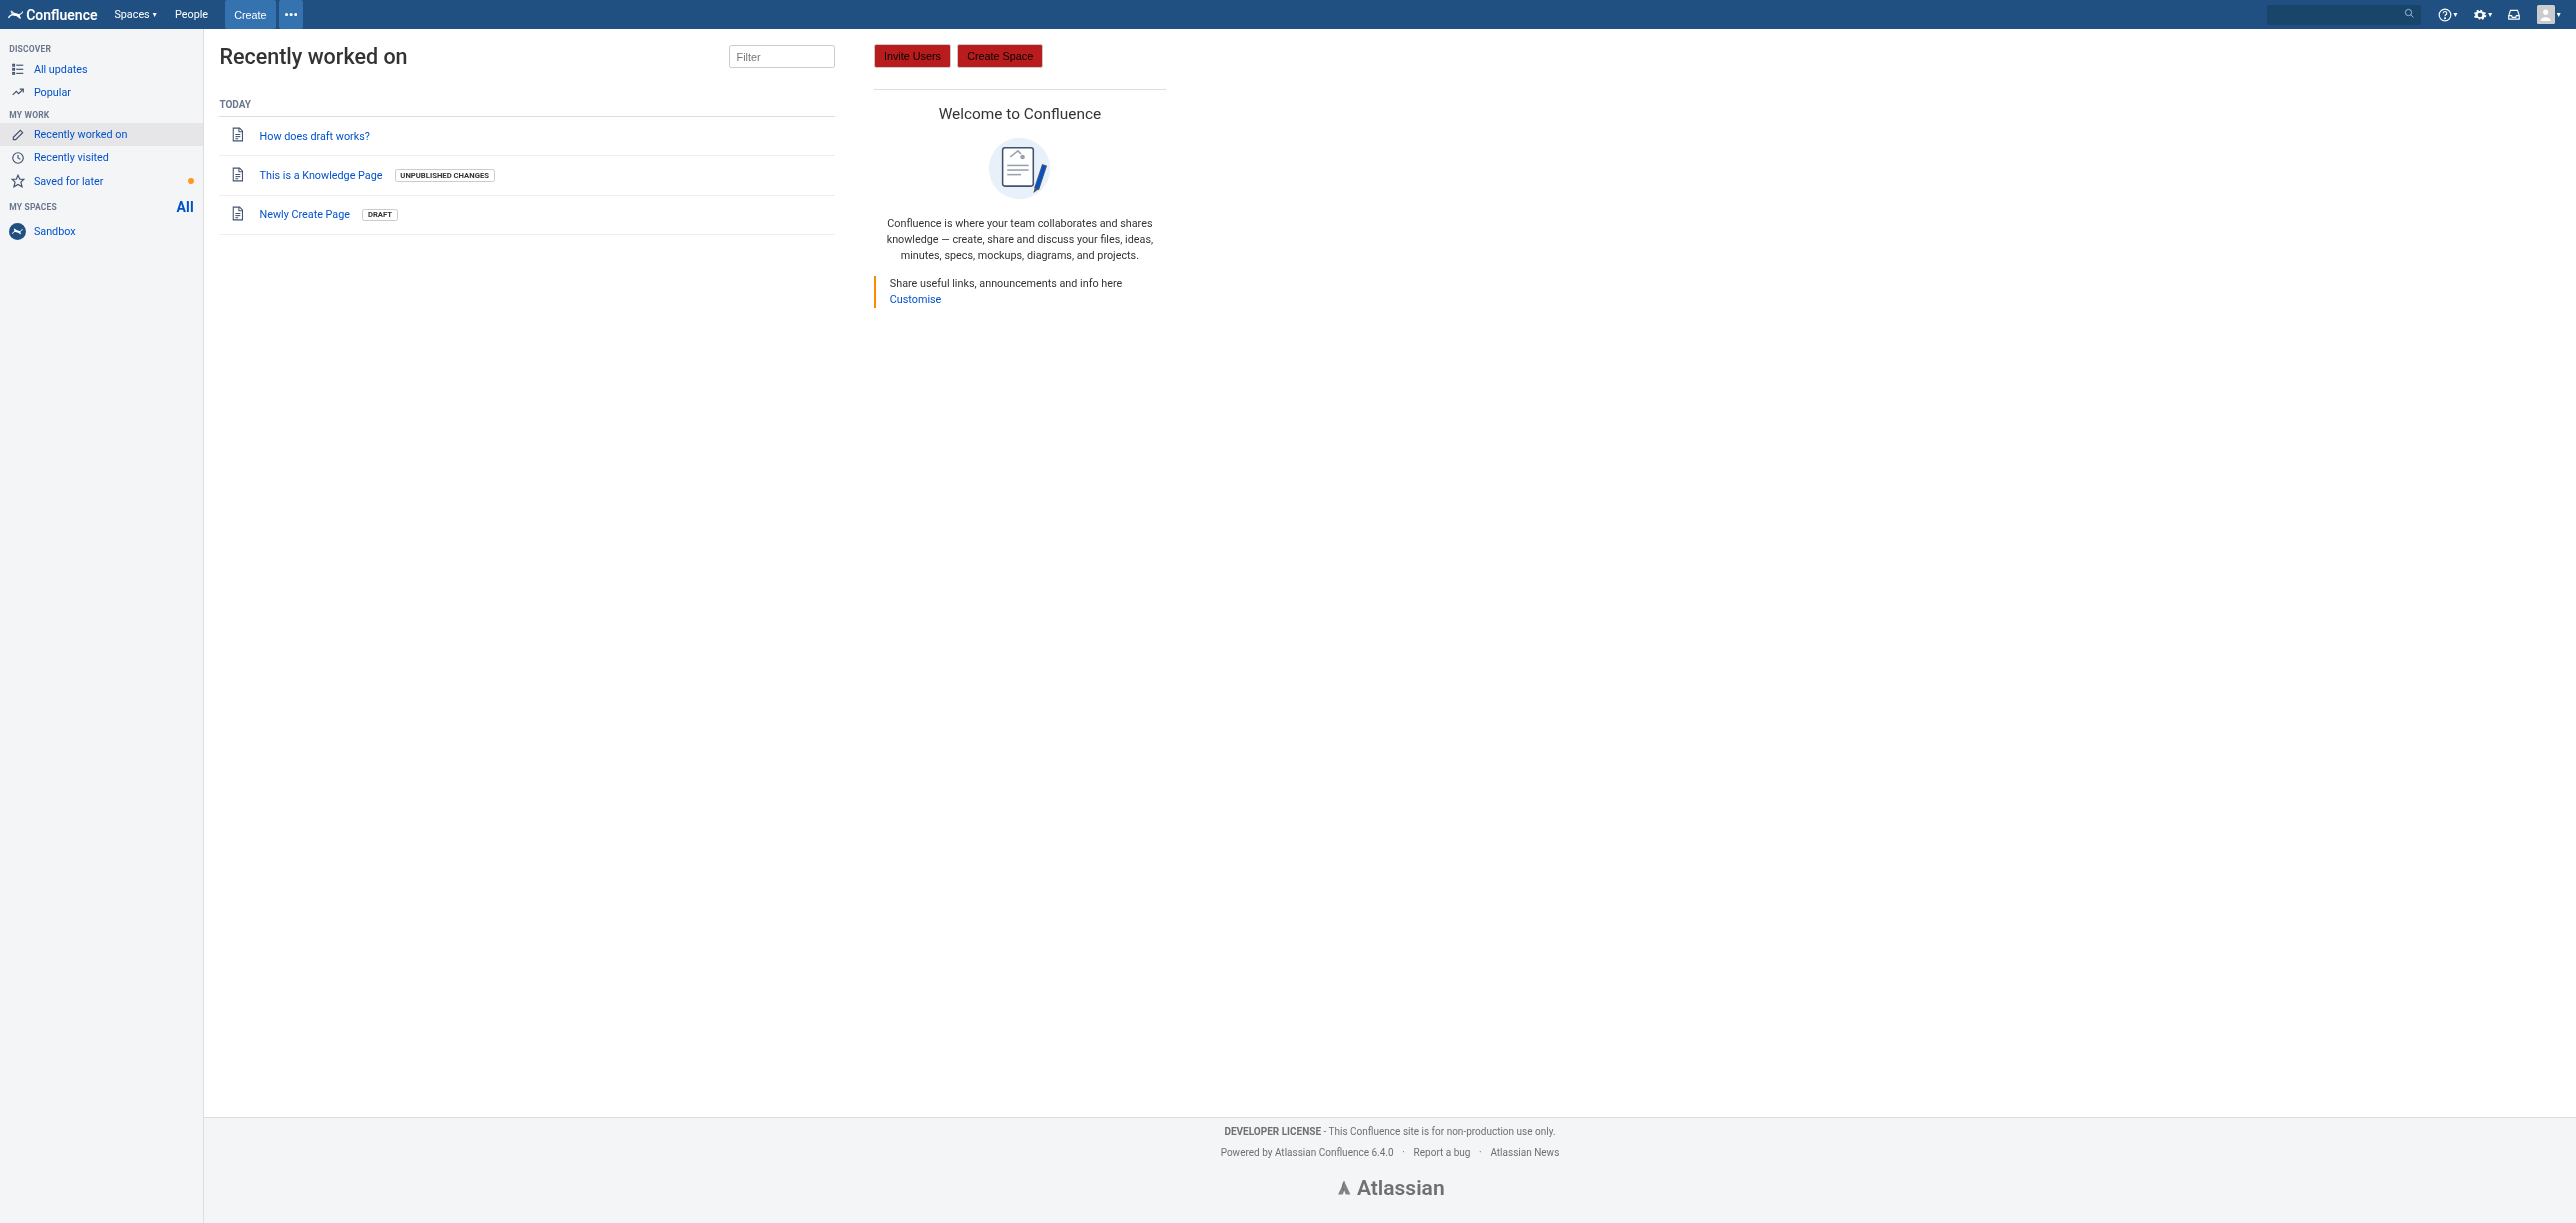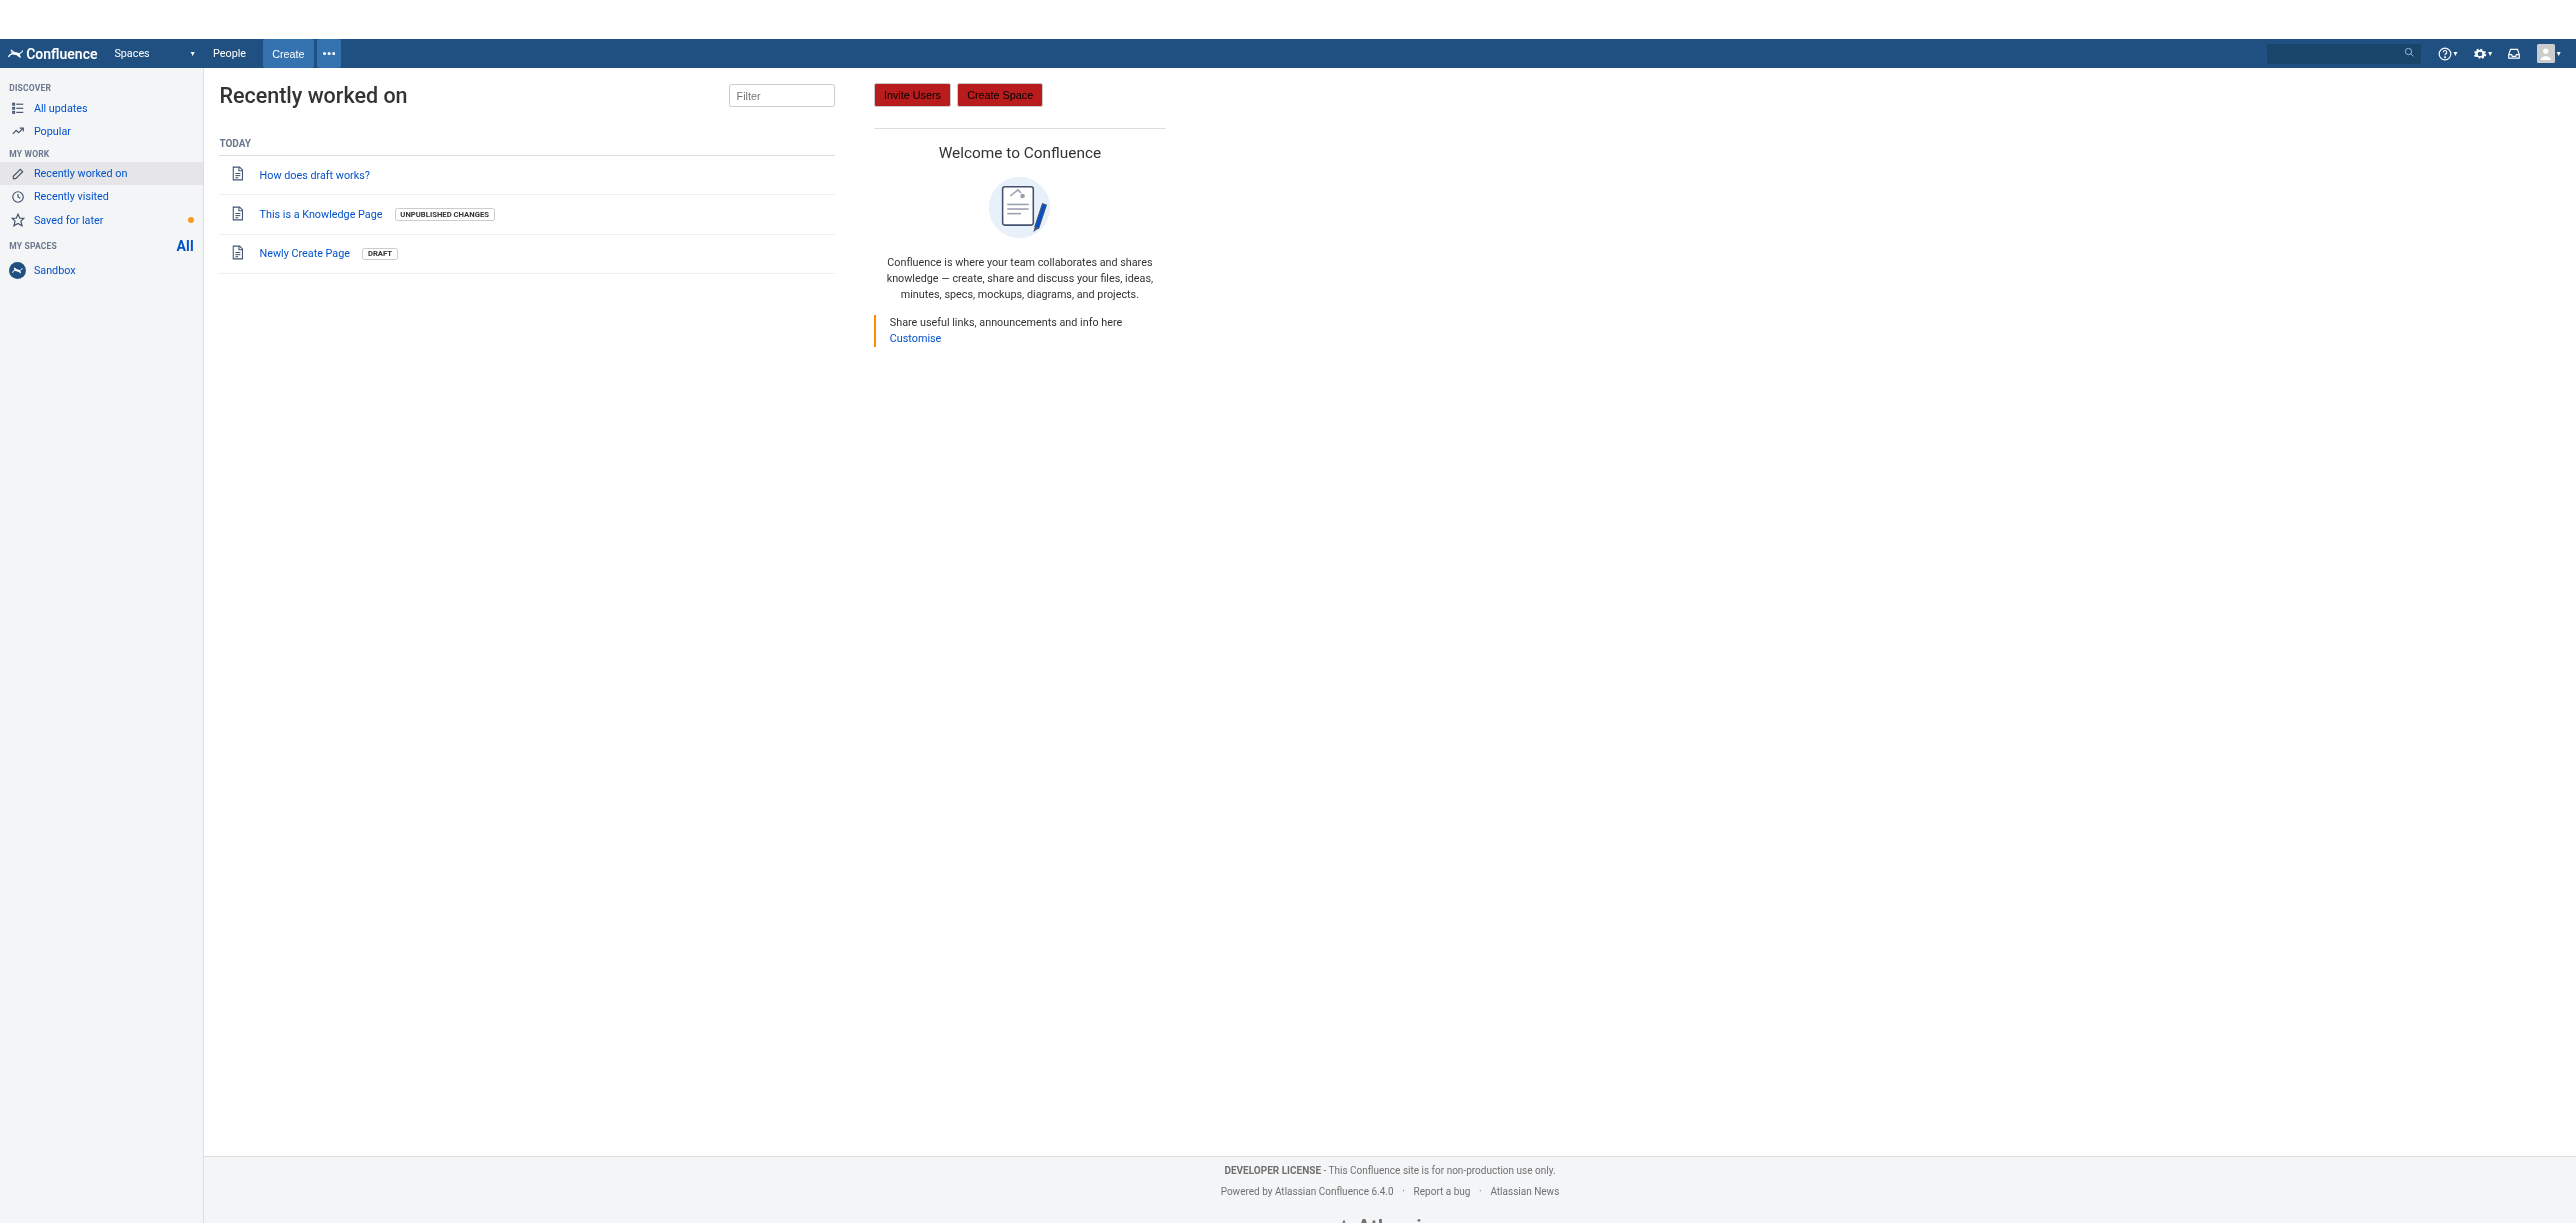--- a/index.html
+++ b/index.html
@@ -12,21 +12,20 @@
 a { color: #0052cc; text-decoration: none; }
 
 
 .header {
   background: #205081;
   height: 29px;
   display: flex;
   align-items: center;
   padding: 0 7.7px;
   color: #fff;
-  margin-top: 39px;
 }
 .logo {
   display: flex;
   align-items: center;
   font-weight: 600;
   font-size: 14px;
   color: #fff;
   margin-right: 7.7px;
   cursor: pointer;
 }
@@ -36,21 +35,20 @@
   align-items: stretch;
   height: 100%;
 }
 .header-nav-item {
   display: flex;
   align-items: center;
   padding: 0 9.2px;
   color: #fff;
   cursor: pointer;
   font-size: 10.8px;
-  gap: 38px;
 }
 .header-nav-item .caret { margin-left: 3.1px; font-size: 7.7px; }
 .create-btn {
   background: #3572b0;
   color: #fff;
   border: none;
   padding: 3.8px 9.2px;
   border-radius: 2.3px;
   margin: 0 1.5px 0 7.7px;
   cursor: pointer;

